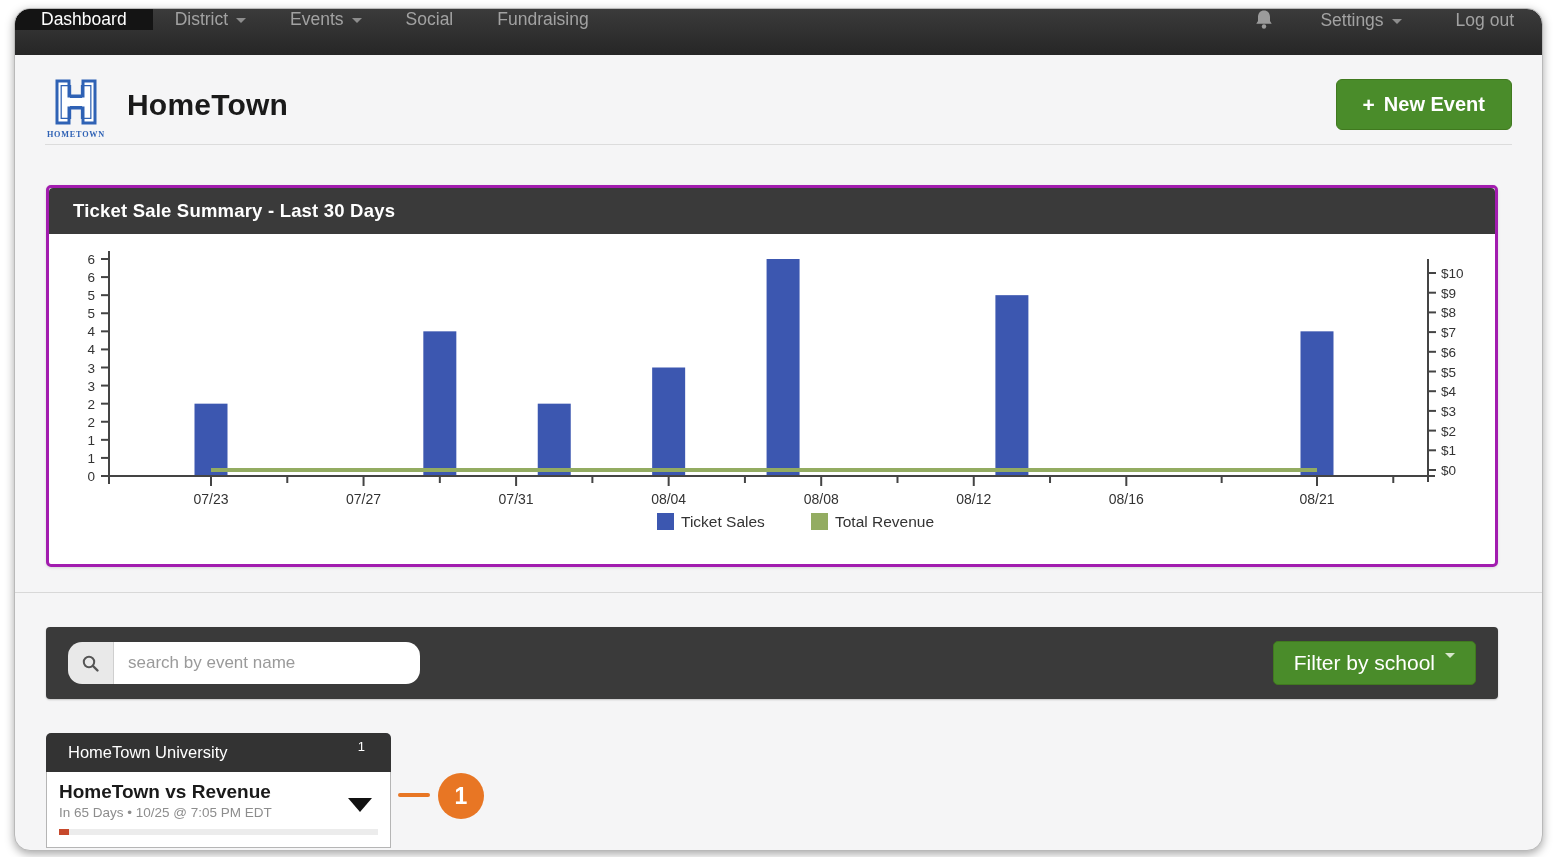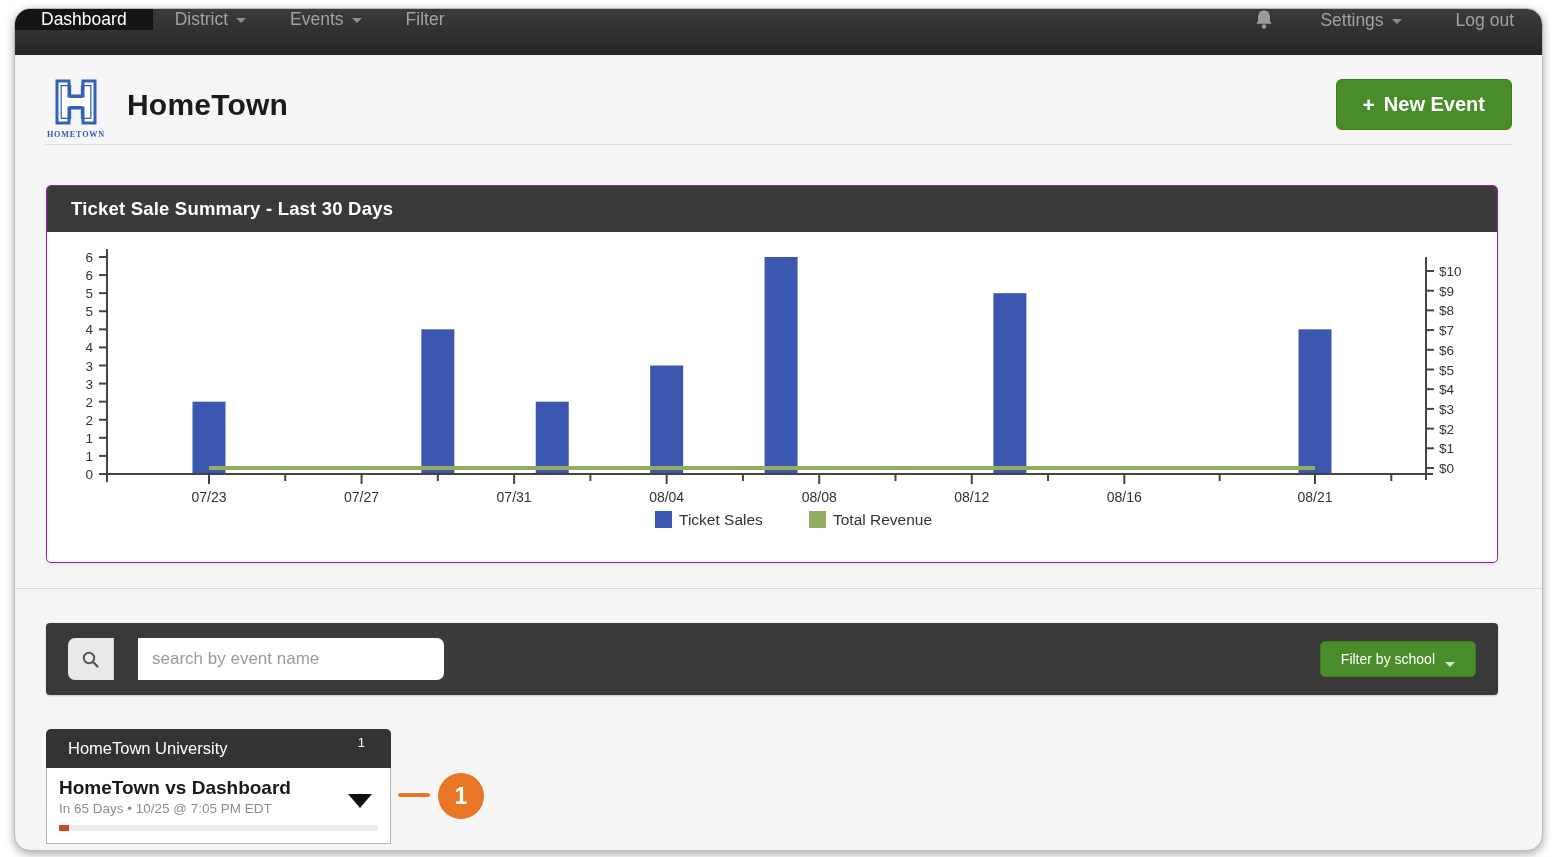--- a/index.html
+++ b/index.html
@@ -37,53 +37,53 @@
   .brand-title { font-size:30px; font-weight:800; color:#1a1a1a; margin-left:20px; letter-spacing:.2px; }
   .new-event-btn {
     margin-left:auto; background:#4a8c2a; color:#fff; border:1px solid #40791f;
     font-size:20px; font-weight:600; padding:13px 26px; border-radius:6px; cursor:pointer;
     font-family:"Liberation Sans", sans-serif; display:flex; align-items:center; gap:9px;
   }
   .plus-glyph { font-weight:800; font-size:21px; line-height:1; }
 
   
   .chart-panel {
-    margin:40px 30px 0 31px; background:#ffffff; border:1px solid #a21caf; border-radius:5px;
+    margin:40px 30px 0 31px; background:#ffffff; border:3px solid #a21caf; border-radius:5px;
     box-shadow:0 1px 3px rgba(0,0,0,.12); width:1452px;
   }
   .chart-panel-header {
     background:#3a3a3a; color:#ffffff; font-size:18.5px; font-weight:700;
     padding:12px 24px; border-radius:4px 4px 0 0; letter-spacing:.2px;
   }
   .chart-body { padding:0; height:330px; overflow:hidden; }
   .chart-body svg { display:block; }
 
   
   .page-divider { border:none; border-top:1px solid #d8d8d8; margin:25px 0 0 0; }
 
   
   .search-bar {
     margin:34px 30px 0 31px; width:1452px; height:72px; background:#3a3a3a; border-radius:4px;
     display:flex; align-items:center; padding:0 22px;
     box-shadow:0 1px 2px rgba(0,0,0,.2);
   }
-  .input-group { display:flex; height:42px; border-radius:7px; overflow:hidden;gap:24px; }
+  .input-group { display:flex; height:42px; border-radius:14px; overflow:hidden; }
   .input-addon {
     width:46px; background:#e9e9e9; border-right:1px solid #cfcfcf;
     display:flex; align-items:center; justify-content:center; cursor:pointer;
   }
   .search-input {
     width:306px; border:none; outline:none; font-size:17px; padding:0 14px;
     color:#333; font-family:"Liberation Sans", sans-serif;
   }
   .search-input::placeholder { color:#9a9a9a; }
   .filter-buttons { margin-left:auto; display:flex; gap:20px; }
   .filter-btn {
     background:#4a8c2a; color:#fff; border:1px solid #40791f; border-radius:5px;
-    font-size:14px; padding:9px 20px; cursor:pointer; display:flex; align-items:flex-end; gap:10px;
+    font-size:21px; padding:9px 20px; cursor:pointer; display:flex; align-items:flex-start; gap:10px;
     font-family:"Liberation Sans", sans-serif;
   }
   .filter-btn .caret-down { border-top-color:#d7e6cb; }
 
   
   .event-card { margin:34px 0 0 31px; width:345px; }
   .event-card-header {
     background:#333333; color:#fff; border-radius:5px 5px 0 0;
     padding:10px 22px; font-size:16.5px; position:relative;
   }
@@ -120,21 +120,24 @@
     </div>
     <div class="nav-item">
       <span>District</span>
       <span class="caret-down"></span>
     </div>
     <div class="nav-item">
       <span>Events</span>
       <span class="caret-down"></span>
     </div>
     <div class="nav-item">
-      <span>Filter</span>
+      <span>Social</span>
+    </div>
+    <div class="nav-item">
+      <span>Fundraising</span>
     </div>
     <div class="nav-spacer"></div>
     <div class="nav-right">
       <span class="bell">
         <svg width="20" height="22" viewBox="0 0 20 22">
           <path d="M10 1.5c-3.6 0-6 2.7-6 6.6v4l-1.7 2.6h15.4L16 12.1v-4c0-3.9-2.4-6.6-6-6.6z" fill="#9b9b9b"></path>
           <circle cx="10" cy="17.5" r="2.2" fill="#9b9b9b"></circle>
         </svg>
       </span>
       <div class="nav-item">
@@ -278,21 +281,21 @@
       </button>
     </div>
   </section>
 
   <section class="event-card">
     <div class="event-card-header">
       <span>HomeTown University</span>
       <span class="event-count">1</span>
     </div>
     <div class="event-card-body">
-      <div class="event-title">HomeTown vs Dashboard</div>
+      <div class="event-title">HomeTown vs Revenue</div>
       <div class="event-meta">In 65 Days • 10/25 @ 7:05 PM EDT</div>
       <span class="event-caret"></span>
       <div class="event-progress">
         <div class="event-progress-fill" style="width: 3%;"></div>
       </div>
     </div>
   </section>
 
 </div>
 

